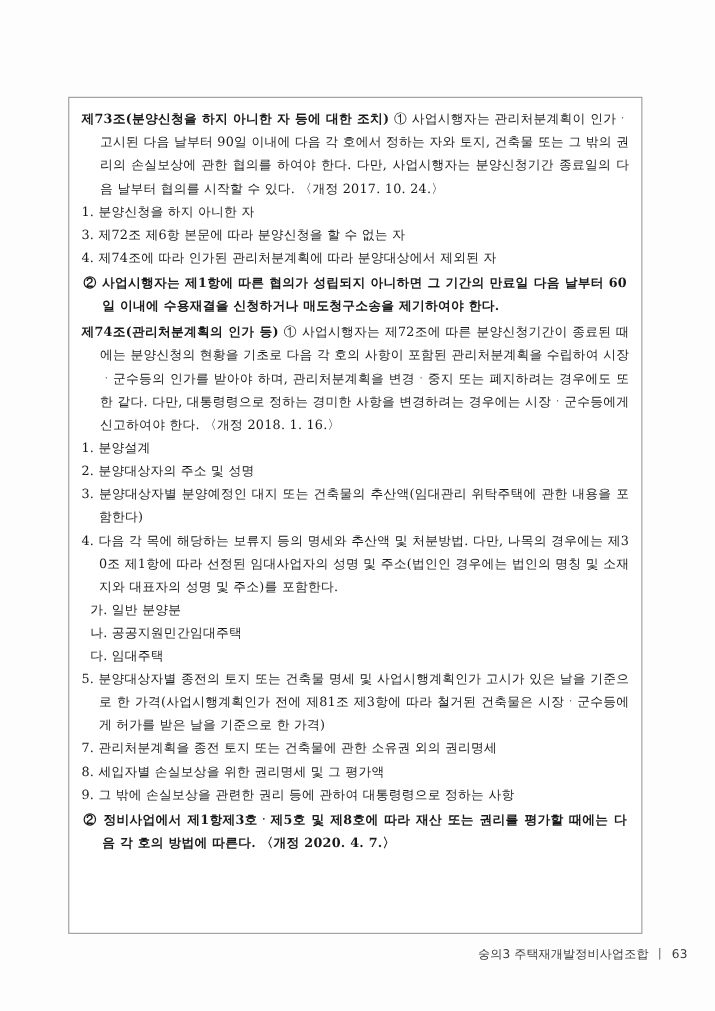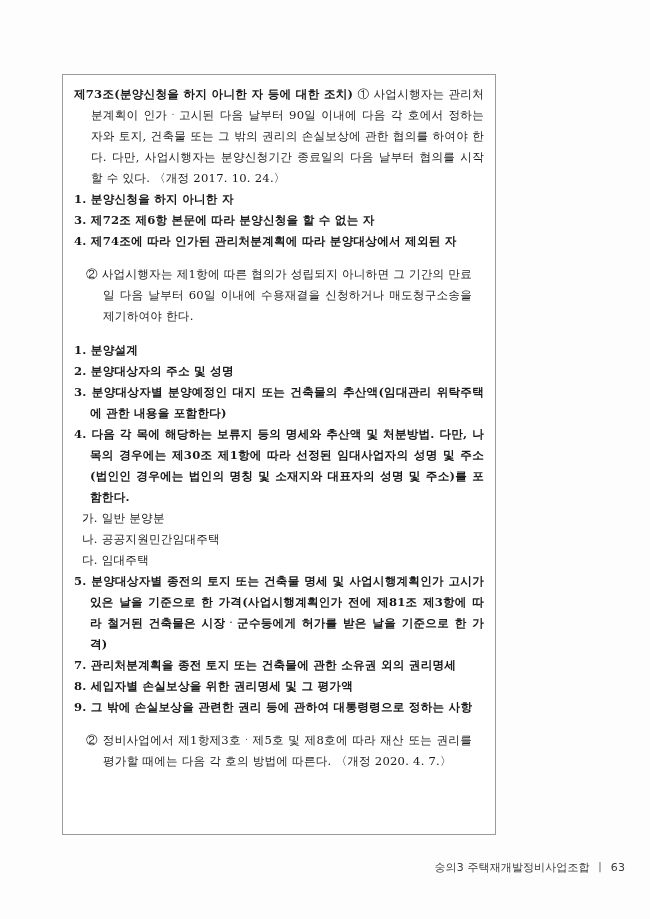--- a/index.html
+++ b/index.html
@@ -20,22 +20,22 @@
   .page {
     position: absolute;
     inset: 0;
     background: #fdfdfd;
   }
 
   
   .content-box {
     position: absolute;
     left: 62px;
-    top: 74px;
-    width: 434px;
+    top: 88px;
+    width: 522px;
     height: 761px;
     border: 1px solid #9a9a9a;
     background: #ffffff;
     padding: 9px 11px 8px 11px;
   }
 
   .body-text {
     font-size: 11.6px;
     line-height: 21.05px;
     text-align: justify;
@@ -52,28 +52,28 @@
   }
   .article .art-title {
     font-weight: bold;
   }
 
   
   .item-num {
     margin: 0;
     padding-left: 16px;
     text-indent: -16px;
-    font-weight: bold;
   }
 
   
   .item-circ {
-    margin: 12px;
+    margin: 2px;
     padding-left: 17px;
     text-indent: -17px;
+    font-weight: bold;
   }
 
   
   .item-ga {
     margin: 0;
     padding-left: 24px;
     text-indent: -16px;
   }
 
   
@@ -104,20 +104,21 @@
 
 <div class="page">
 
   <div class="content-box">
     <div class="body-text" id="content-root">
         <p class="article"><span class="art-title">제73조(분양신청을 하지 아니한 자 등에 대한 조치)</span><span> ① 사업시행자는 관리처분계획이 인가ㆍ고시된 다음 날부터 90일 이내에 다음 각 호에서 정하는 자와 토지, 건축물 또는 그 밖의 권리의 손실보상에 관한 협의를 하여야 한다. 다만, 사업시행자는 분양신청기간 종료일의 다음 날부터 협의를 시작할 수 있다. 〈개정 2017. 10. 24.〉</span></p>
         <p class="item-num"><span>1.</span>&nbsp;<span>분양신청을 하지 아니한 자</span></p>
         <p class="item-num"><span>3.</span>&nbsp;<span>제72조 제6항 본문에 따라 분양신청을 할 수 없는 자</span></p>
         <p class="item-num"><span>4.</span>&nbsp;<span>제74조에 따라 인가된 관리처분계획에 따라 분양대상에서 제외된 자</span></p>
         <p class="item-circ"><span>②</span>&nbsp;<span>사업시행자는 제1항에 따른 협의가 성립되지 아니하면 그 기간의 만료일 다음 날부터 60일 이내에 수용재결을 신청하거나 매도청구소송을 제기하여야 한다.</span></p>
+        <p class="article"><span class="art-title">제74조(관리처분계획의 인가 등)</span><span> ① 사업시행자는 제72조에 따른 분양신청기간이 종료된 때에는 분양신청의 현황을 기초로 다음 각 호의 사항이 포함된 관리처분계획을 수립하여 시장ㆍ군수등의 인가를 받아야 하며, 관리처분계획을 변경ㆍ중지 또는 폐지하려는 경우에도 또한 같다. 다만, 대통령령으로 정하는 경미한 사항을 변경하려는 경우에는 시장ㆍ군수등에게 신고하여야 한다. 〈개정 2018. 1. 16.〉</span></p>
         <p class="item-num"><span>1.</span>&nbsp;<span>분양설계</span></p>
         <p class="item-num"><span>2.</span>&nbsp;<span>분양대상자의 주소 및 성명</span></p>
         <p class="item-num"><span>3.</span>&nbsp;<span>분양대상자별 분양예정인 대지 또는 건축물의 추산액(임대관리 위탁주택에 관한 내용을 포함한다)</span></p>
         <p class="item-num"><span>4.</span>&nbsp;<span>다음 각 목에 해당하는 보류지 등의 명세와 추산액 및 처분방법. 다만, 나목의 경우에는 제30조 제1항에 따라 선정된 임대사업자의 성명 및 주소(법인인 경우에는 법인의 명칭 및 소재지와 대표자의 성명 및 주소)를 포함한다.</span></p>
         <p class="item-ga"><span>가.</span>&nbsp;<span>일반 분양분</span></p>
         <p class="item-ga"><span>나.</span>&nbsp;<span>공공지원민간임대주택</span></p>
         <p class="item-ga"><span>다.</span>&nbsp;<span>임대주택</span></p>
         <p class="item-num"><span>5.</span>&nbsp;<span>분양대상자별 종전의 토지 또는 건축물 명세 및 사업시행계획인가 고시가 있은 날을 기준으로 한 가격(사업시행계획인가 전에 제81조 제3항에 따라 철거된 건축물은 시장ㆍ군수등에게 허가를 받은 날을 기준으로 한 가격)</span></p>
         <p class="item-num"><span>7.</span>&nbsp;<span>관리처분계획을 종전 토지 또는 건축물에 관한 소유권 외의 권리명세</span></p>
         <p class="item-num"><span>8.</span>&nbsp;<span>세입자별 손실보상을 위한 권리명세 및 그 평가액</span></p>

